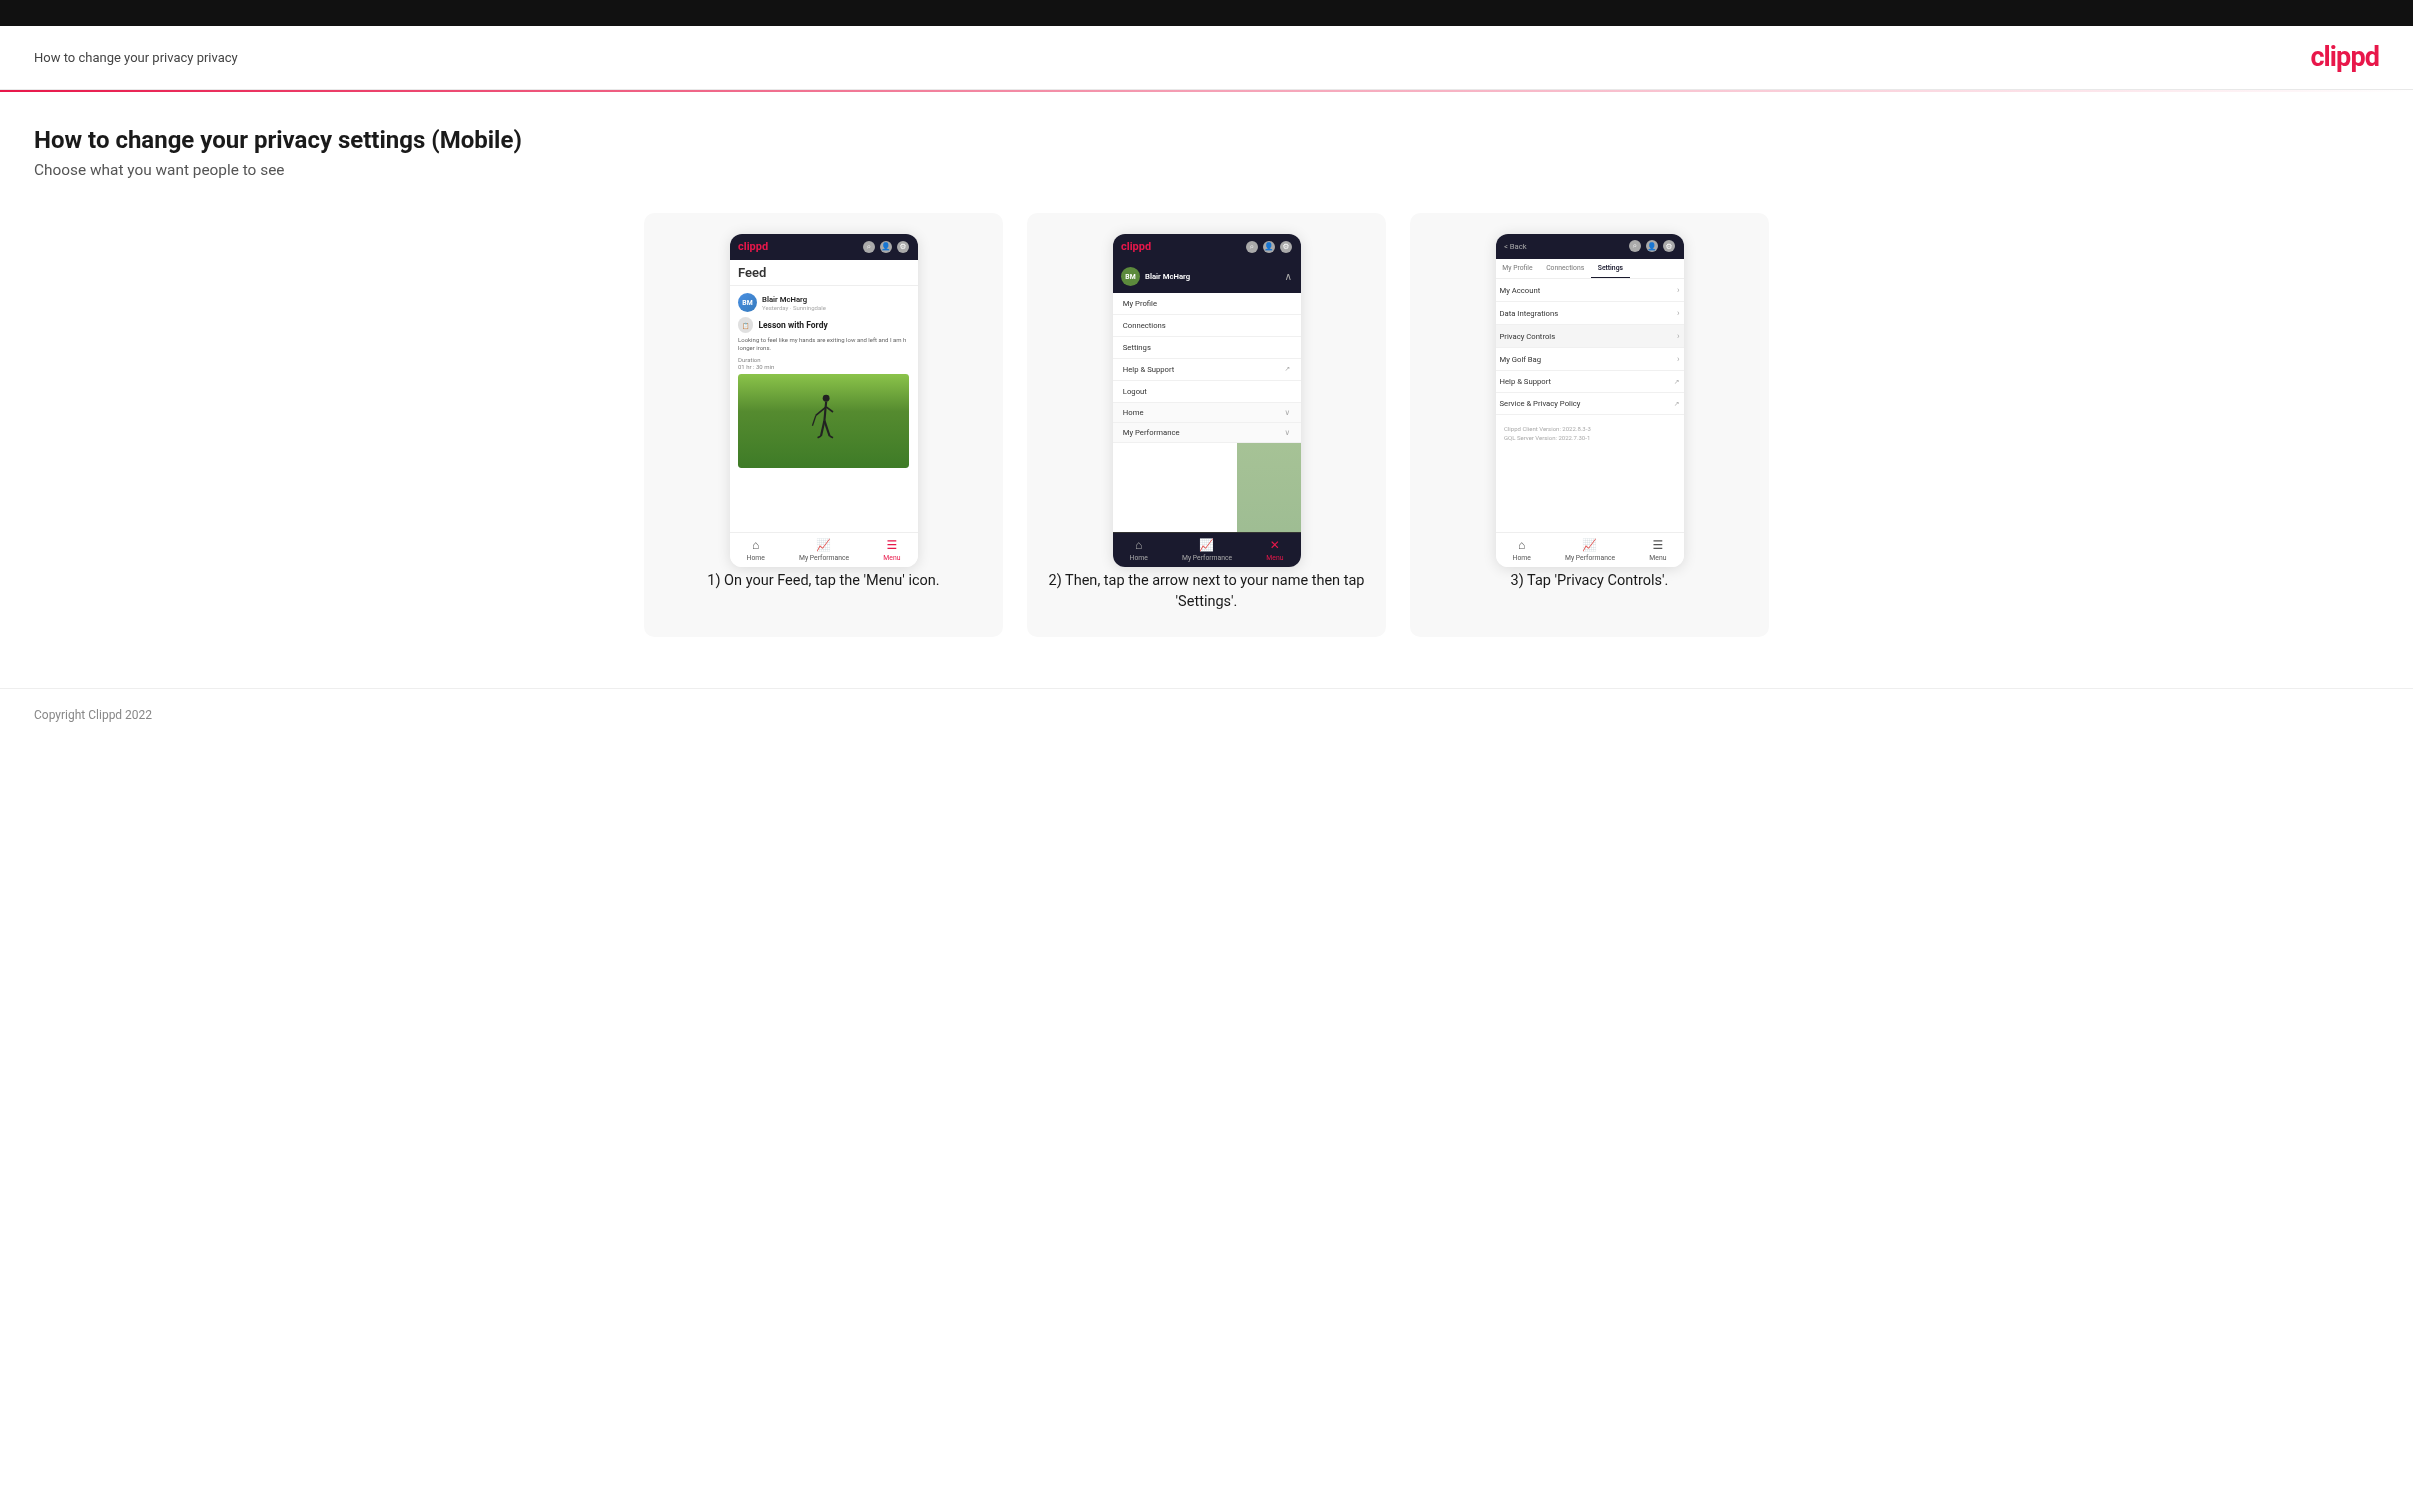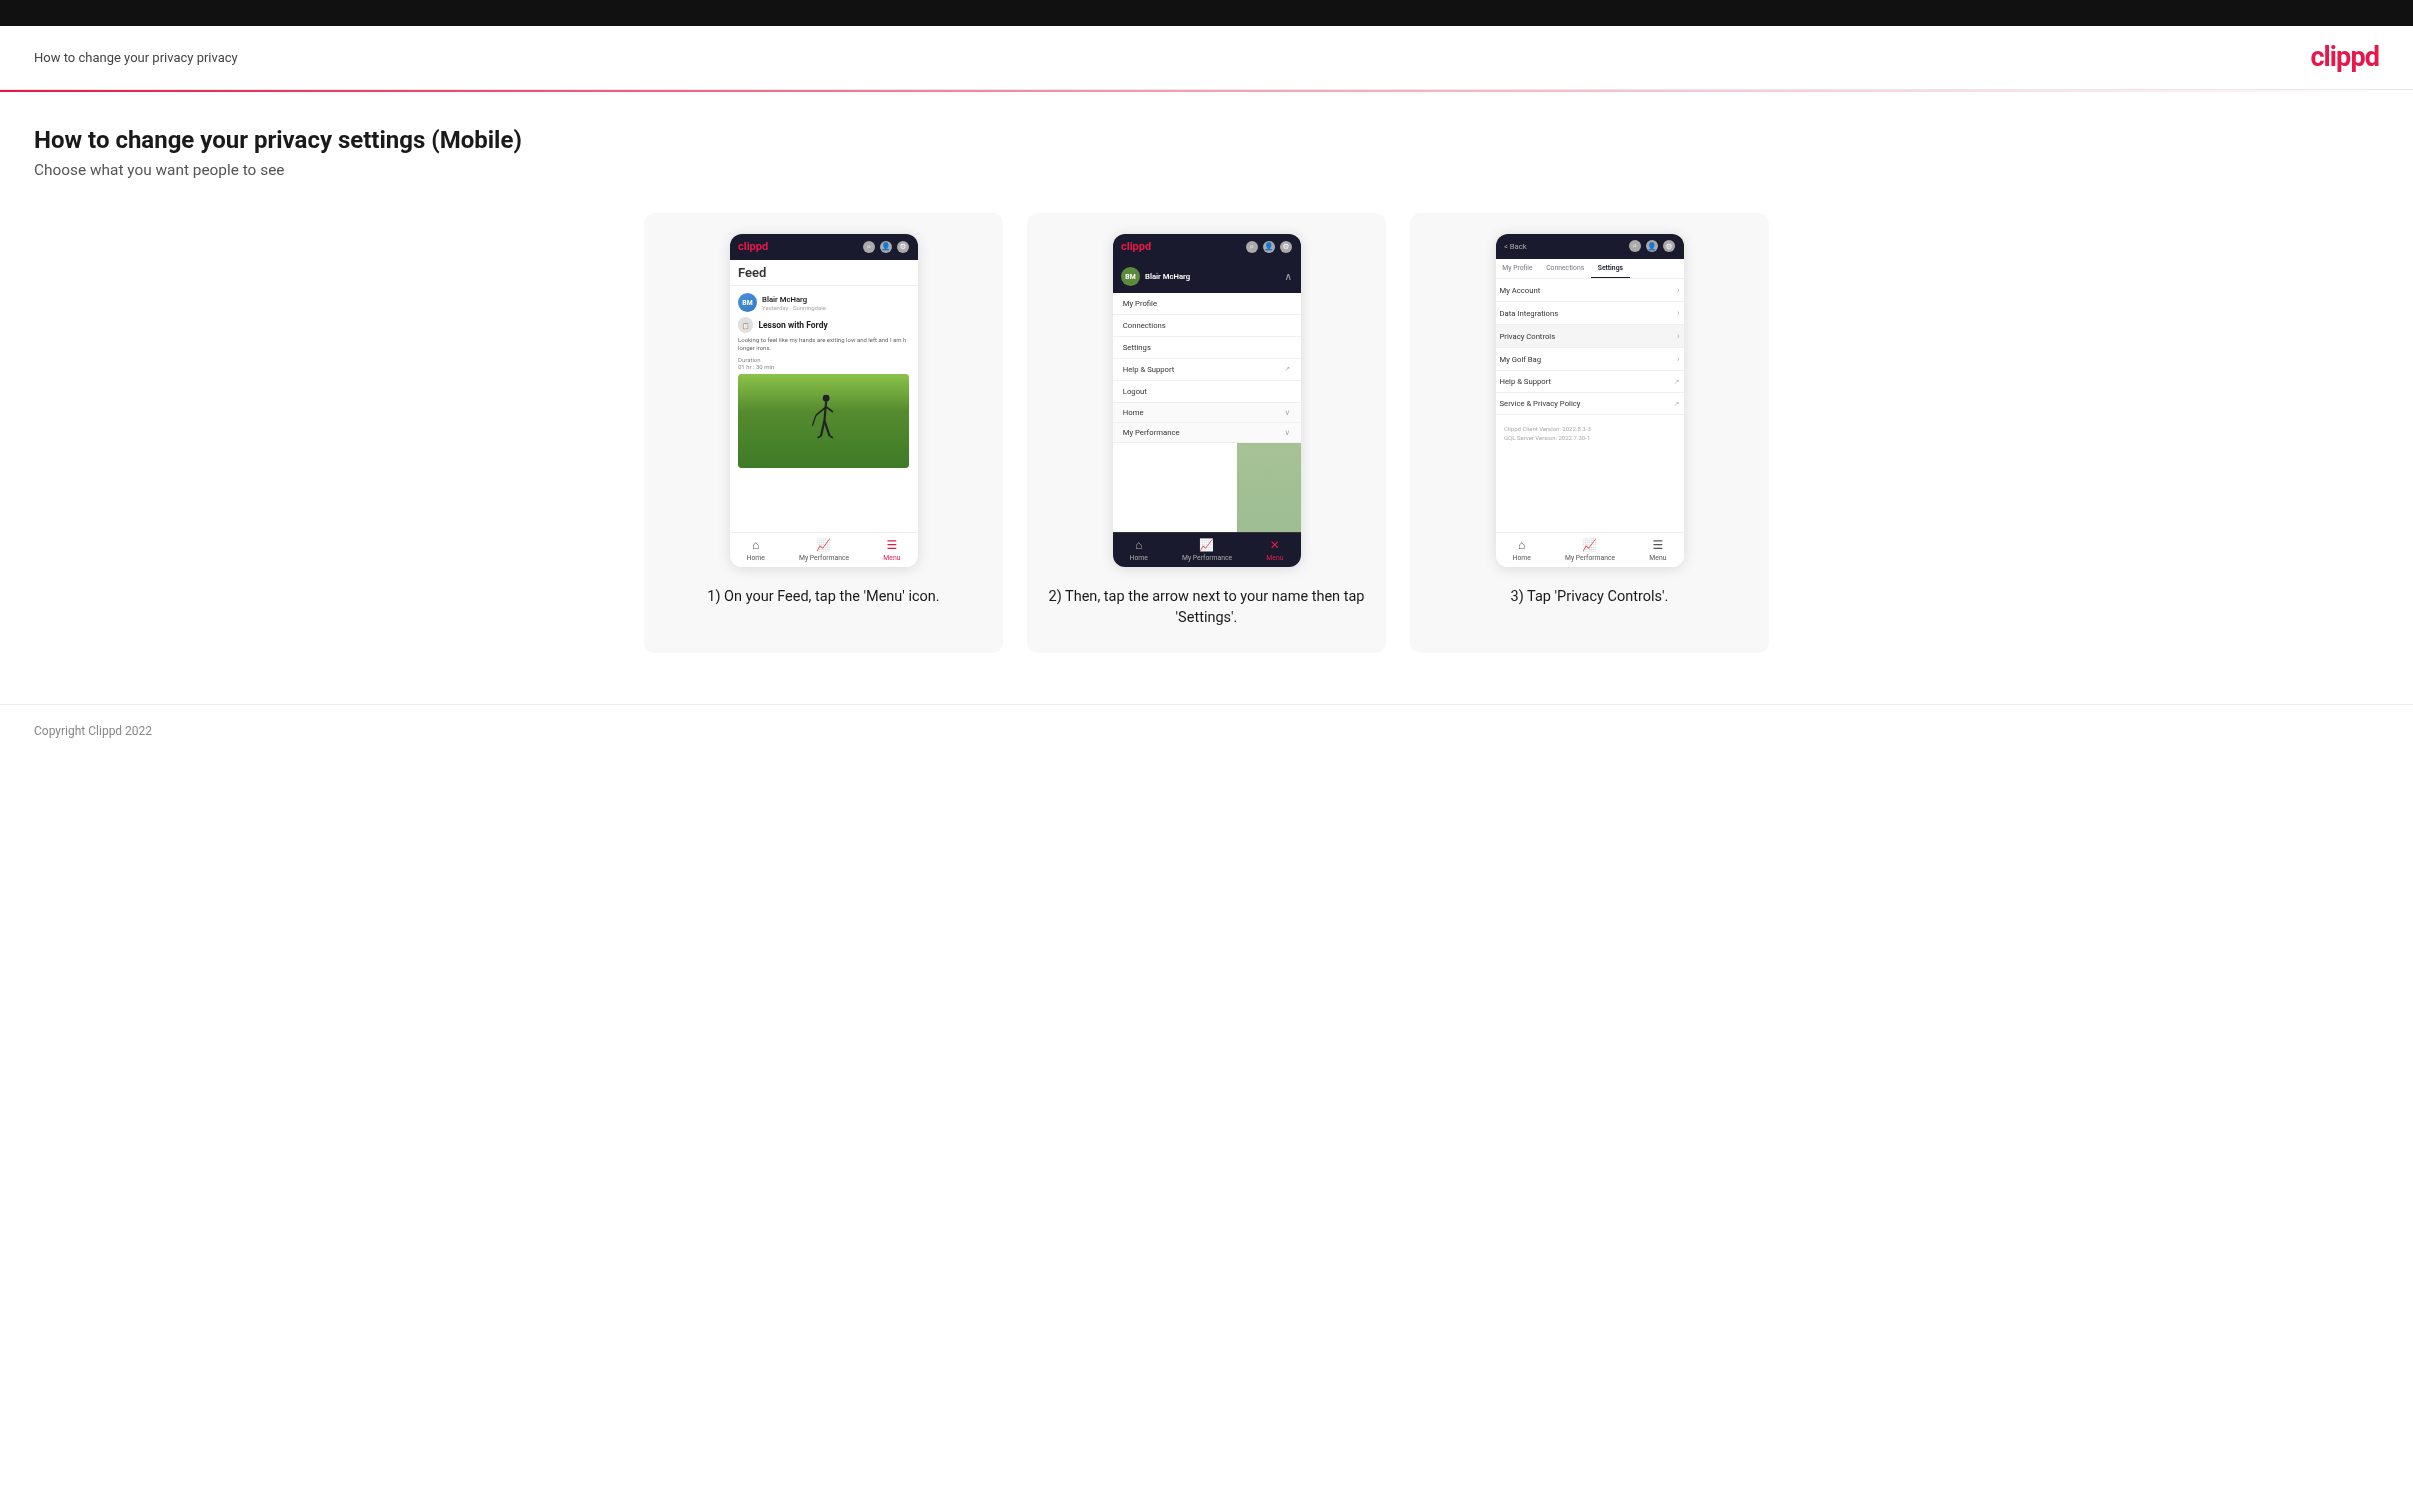--- a/index.html
+++ b/index.html
@@ -76,21 +76,21 @@
       max-width: 359px;
       display: flex;
       flex-direction: column;
       align-items: center;
     }
 
     .step-description {
       font-size: 14.5px;
       color: #1a1a1a;
       text-align: center;
-      margin-top: 19px;
+      margin-top: 3px;
       line-height: 1.5;
     }
 
     
     .phone-mockup {
       width: 188px;
       min-height: 333px;
       background: #fff;
       border-radius: 12px;
       overflow: hidden;

